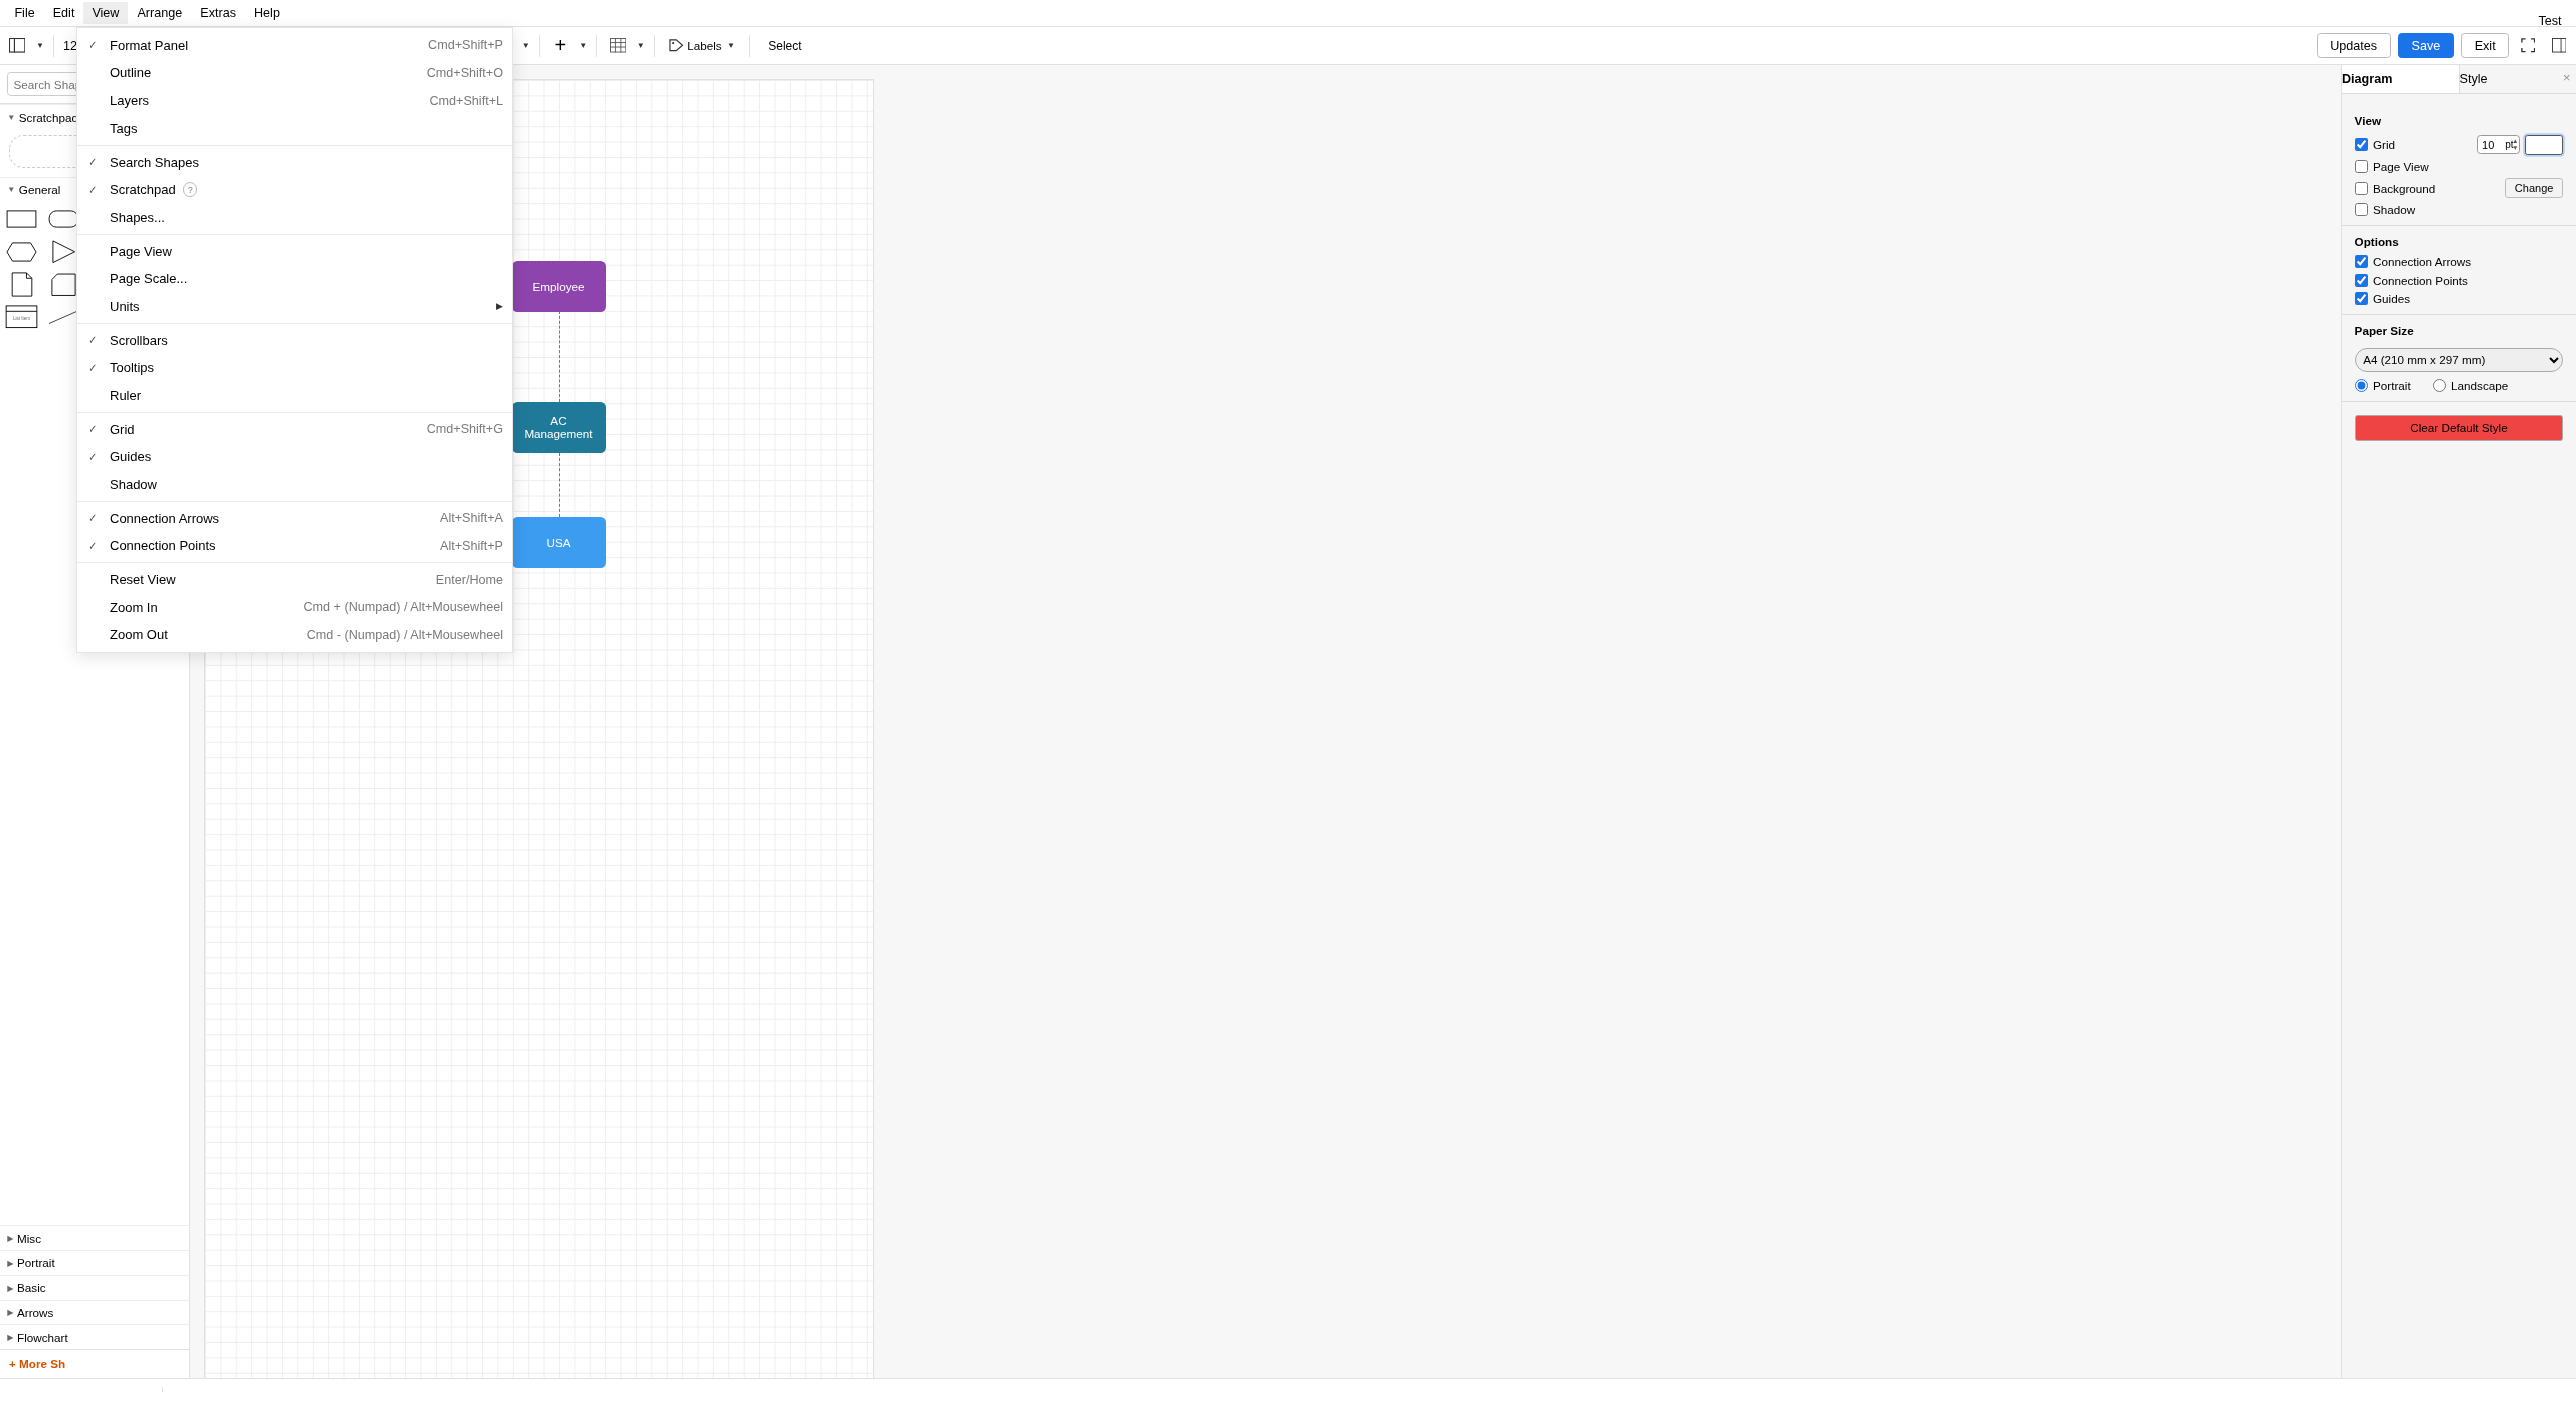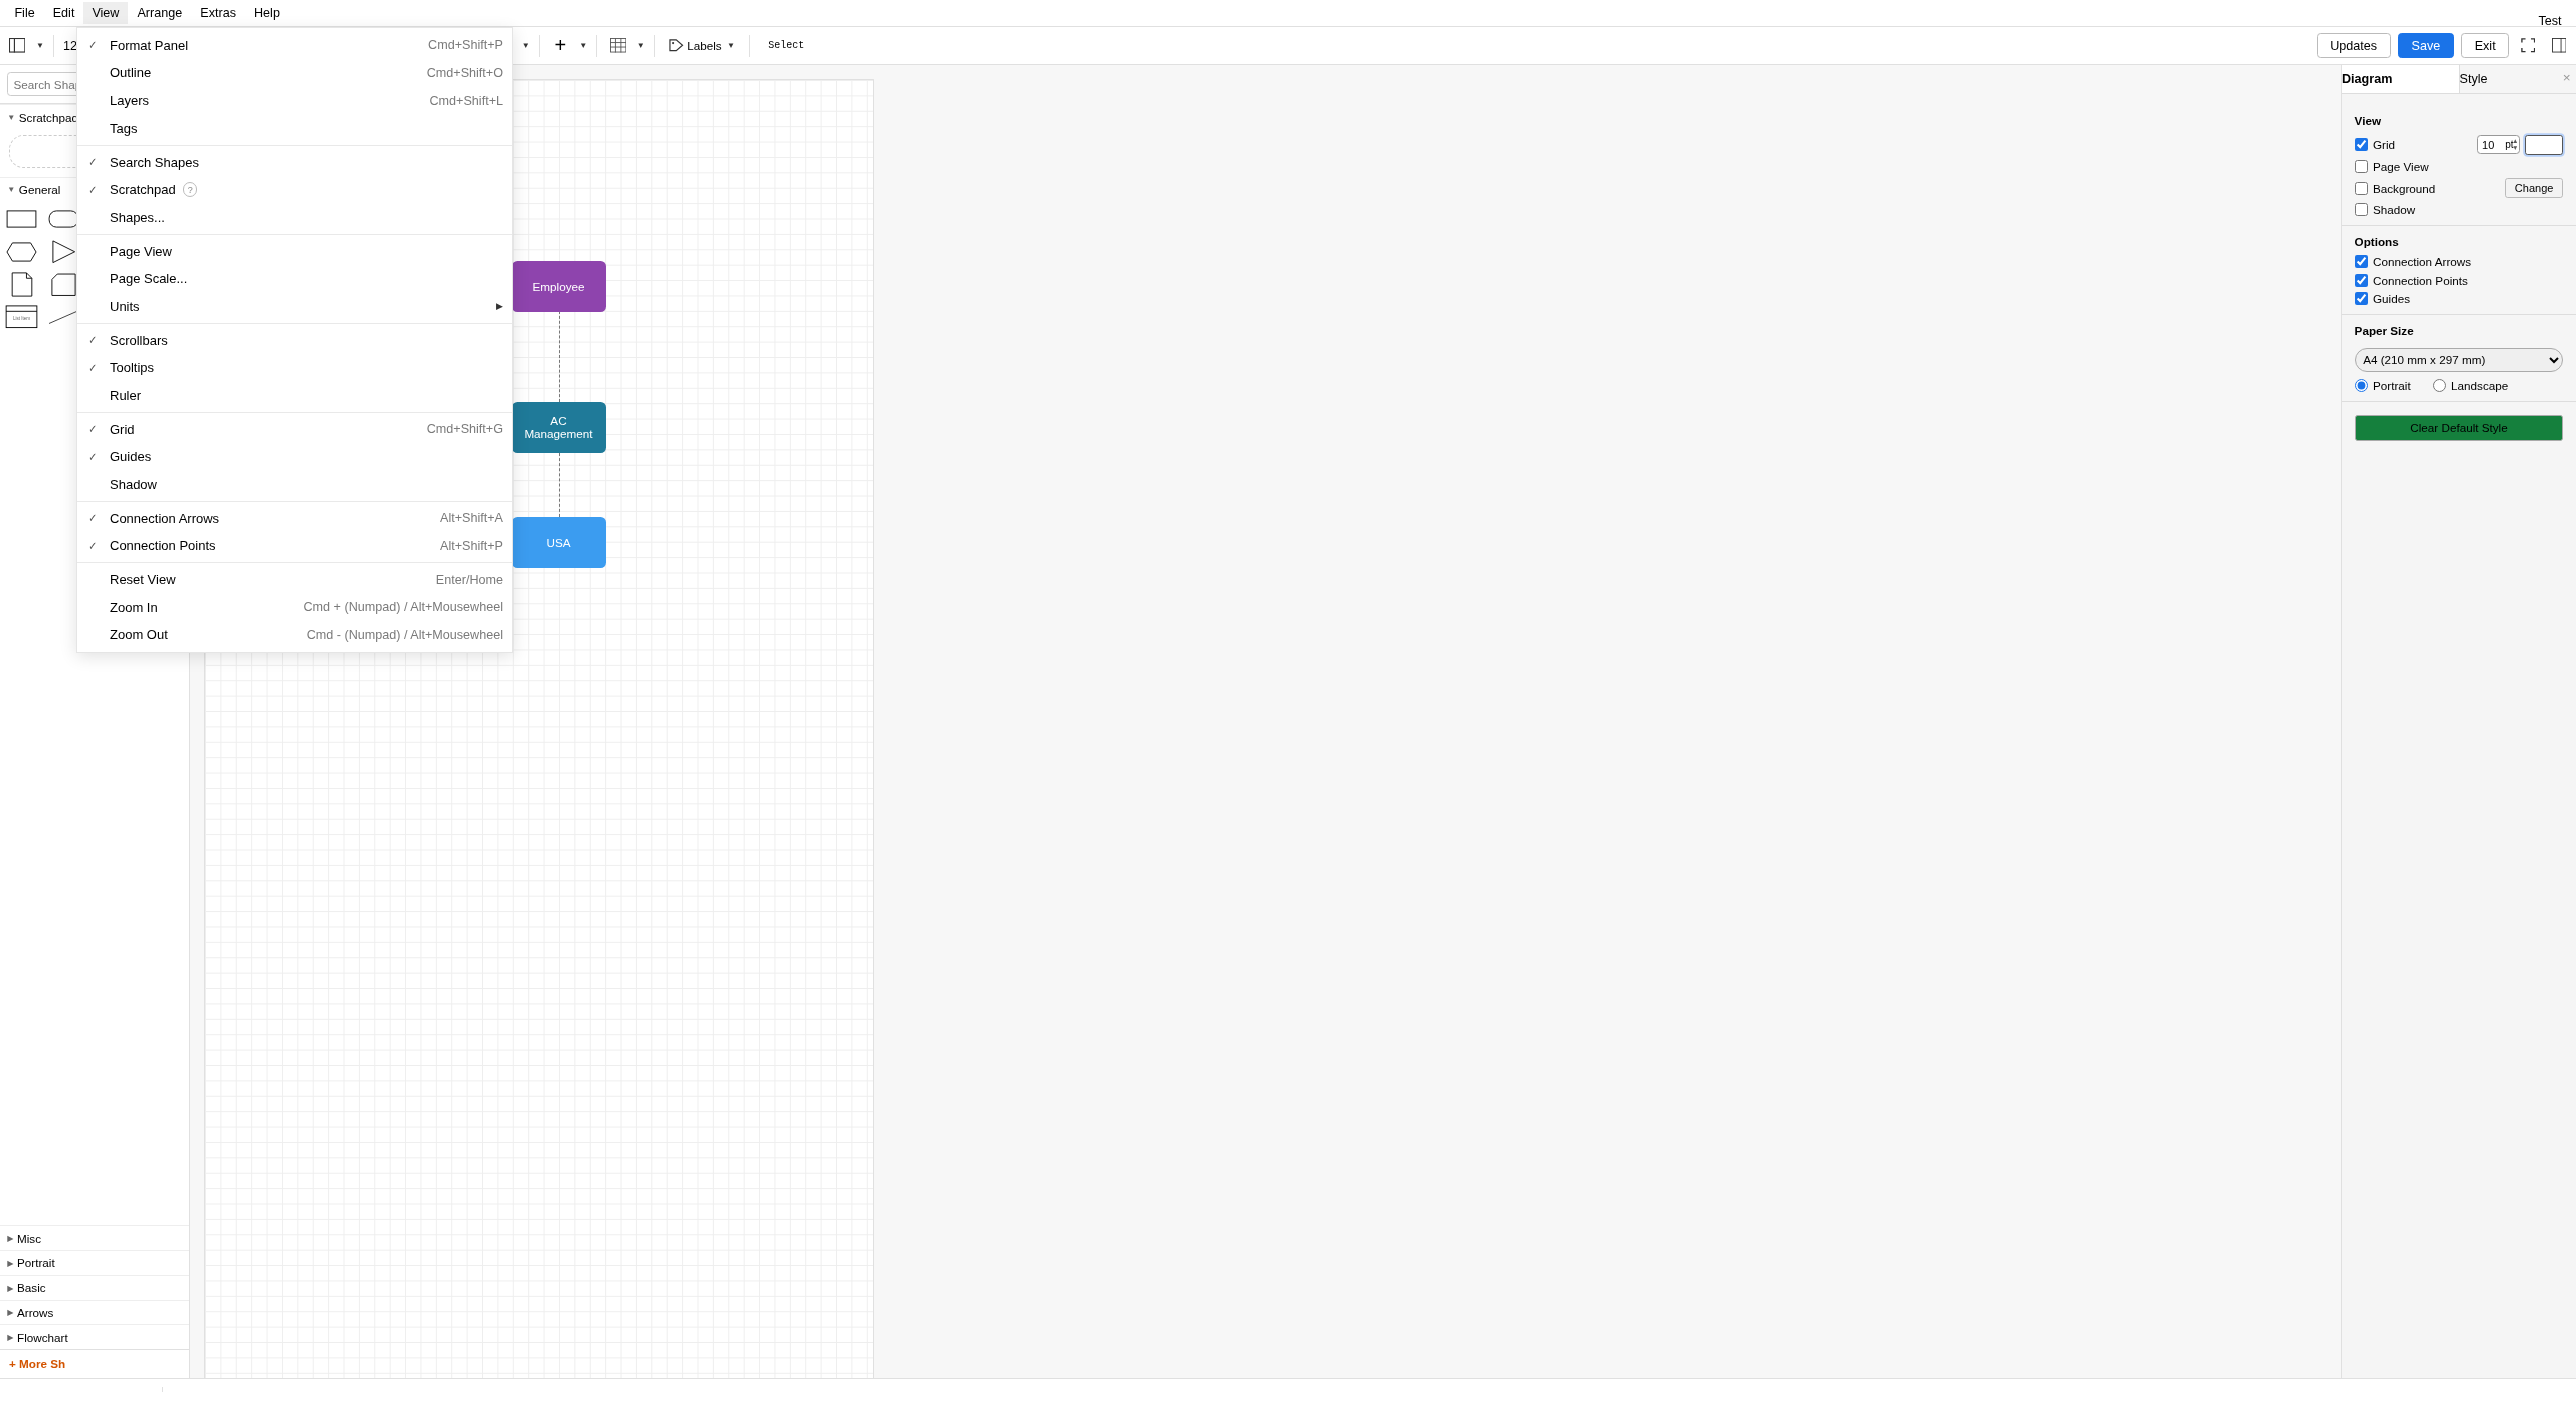--- a/index.html
+++ b/index.html
@@ -13,21 +13,21 @@
 .menubar-title { padding-right:9px;margin-top:16px; }
 
 
 .toolbar { display:flex; align-items:center; height:38px; border-bottom:0.9px solid #e0e0e0; padding:0 5.4px; gap:3.6px; }
 .toolbar .left { display:flex; align-items:center; gap:5.4px; flex:1; }
 .toolbar .right { display:flex; align-items:center; gap:7.2px; }
 .tb-btn-icon { width:23.5px; height:23.5px; display:flex; align-items:center; justify-content:center; cursor:default; }
 .tb-sep { width:0.9px; height:22px; background:#e0e0e0; margin:0 3.6px; }
 .tb-caret { font-size:8.1px; margin-left:1.8px; color:#333; }
 .tb-label-group { display:flex; align-items:center; gap:3.6px; padding:0 5.4px; cursor:default; }
-.tb-select-text { font-size:10px; padding:0 9px;font-family:Liberation Mono, monospace; }
+.tb-select-text { font-size:12px; padding:0 9px; }
 .btn { border:0.9px solid #bbb; background:#fff; padding:4.5px 12.6px; border-radius:3.6px; font-size:12.6px; cursor:default; }
 .btn.primary { background:#1a73e8; border-color:#1a73e8; color:#fff; }
 .btn.sm { padding:2.7px 9px; font-size:11px; border-radius:2.7px; background:#f3f3f3; }
 
 svg { display:block; }
 
 
 .main { display:flex; height:calc(100% - 65px - 23.5px); position:relative; }
 
 
@@ -63,21 +63,21 @@
 .panel-body { padding:11px 12.6px; font-size:11.7px; color:#000; }
 .panel-section-title { font-weight:600; margin:9px 0 7.2px 0; }
 .chk-row { display:flex; align-items:center; gap:5.4px; margin:5.4px 0; }
 .chk-row input[type=checkbox] { accent-color:#1a73e8; }
 .grid-size-row { display:flex; align-items:center; gap:5.4px; }
 .grid-size-input { width:40px; text-align:left; border:0.9px solid #999; border-radius:3.6px; font-size:11px; padding:1.8px 1.8px; }
 .color-swatch { width:38px; height:20px; border:0.9px solid #555; background:#fff; border-radius:2.7px; box-shadow:0 0 0 1.8px #3a86ff55; }
 .spin { display:flex; flex-direction:column; font-size:7.2px; line-height:6.3px; color:#555; }
 .select-full { width:100%; border:0.9px solid #aaa; border-radius:12px; padding:3.6px; font-size:11.7px; margin-top:3.6px; }
 .radio-row { display:flex; gap:22px; margin-top:7.2px; }
-.btn-wide { display:block; width:100%; margin-top:12.6px; text-align:center; border:0.9px solid #aaa; background:#15803d; padding:5.4px 0; border-radius:2.7px; font-size:11.7px; }
+.btn-wide { display:block; width:100%; margin-top:12.6px; text-align:center; border:0.9px solid #aaa; background:#ef4444; padding:5.4px 0; border-radius:2.7px; font-size:11.7px; }
 hr.sep { border:none; border-top:0.9px solid #ddd; margin:9px -12.6px; }
 
 
 .dropdown { position:absolute; top:27px; left:76px; background:#fff; border:0.9px solid #e5e5e5; box-shadow:0 3.6px 16.3px rgba(0,0,0,0.12); width:437px; z-index:50; padding:3.6px 0; font-size:13px; }
 .dd-row { display:flex; align-items:center; padding:6.3px 9px 6.3px 33px; position:relative; cursor:default; }
 .dd-row .check { position:absolute; left:11px; color:#555; font-size:11.7px; }
 .dd-row .kbd { margin-left:auto; color:#7a7a7a; font-size:12.6px; }
 .dd-row .submenu-arrow { margin-left:auto; font-size:9px; color:#333; }
 .dd-row .info-icon { display:inline-flex; width:14.5px; height:14.5px; border:0.9px solid #bbb; border-radius:50%; align-items:center; justify-content:center; font-size:9px; color:#888; margin-left:7.2px;}
 .dd-sep { height:0.9px; background:#e9e9e9; margin:2.7px 0; }

